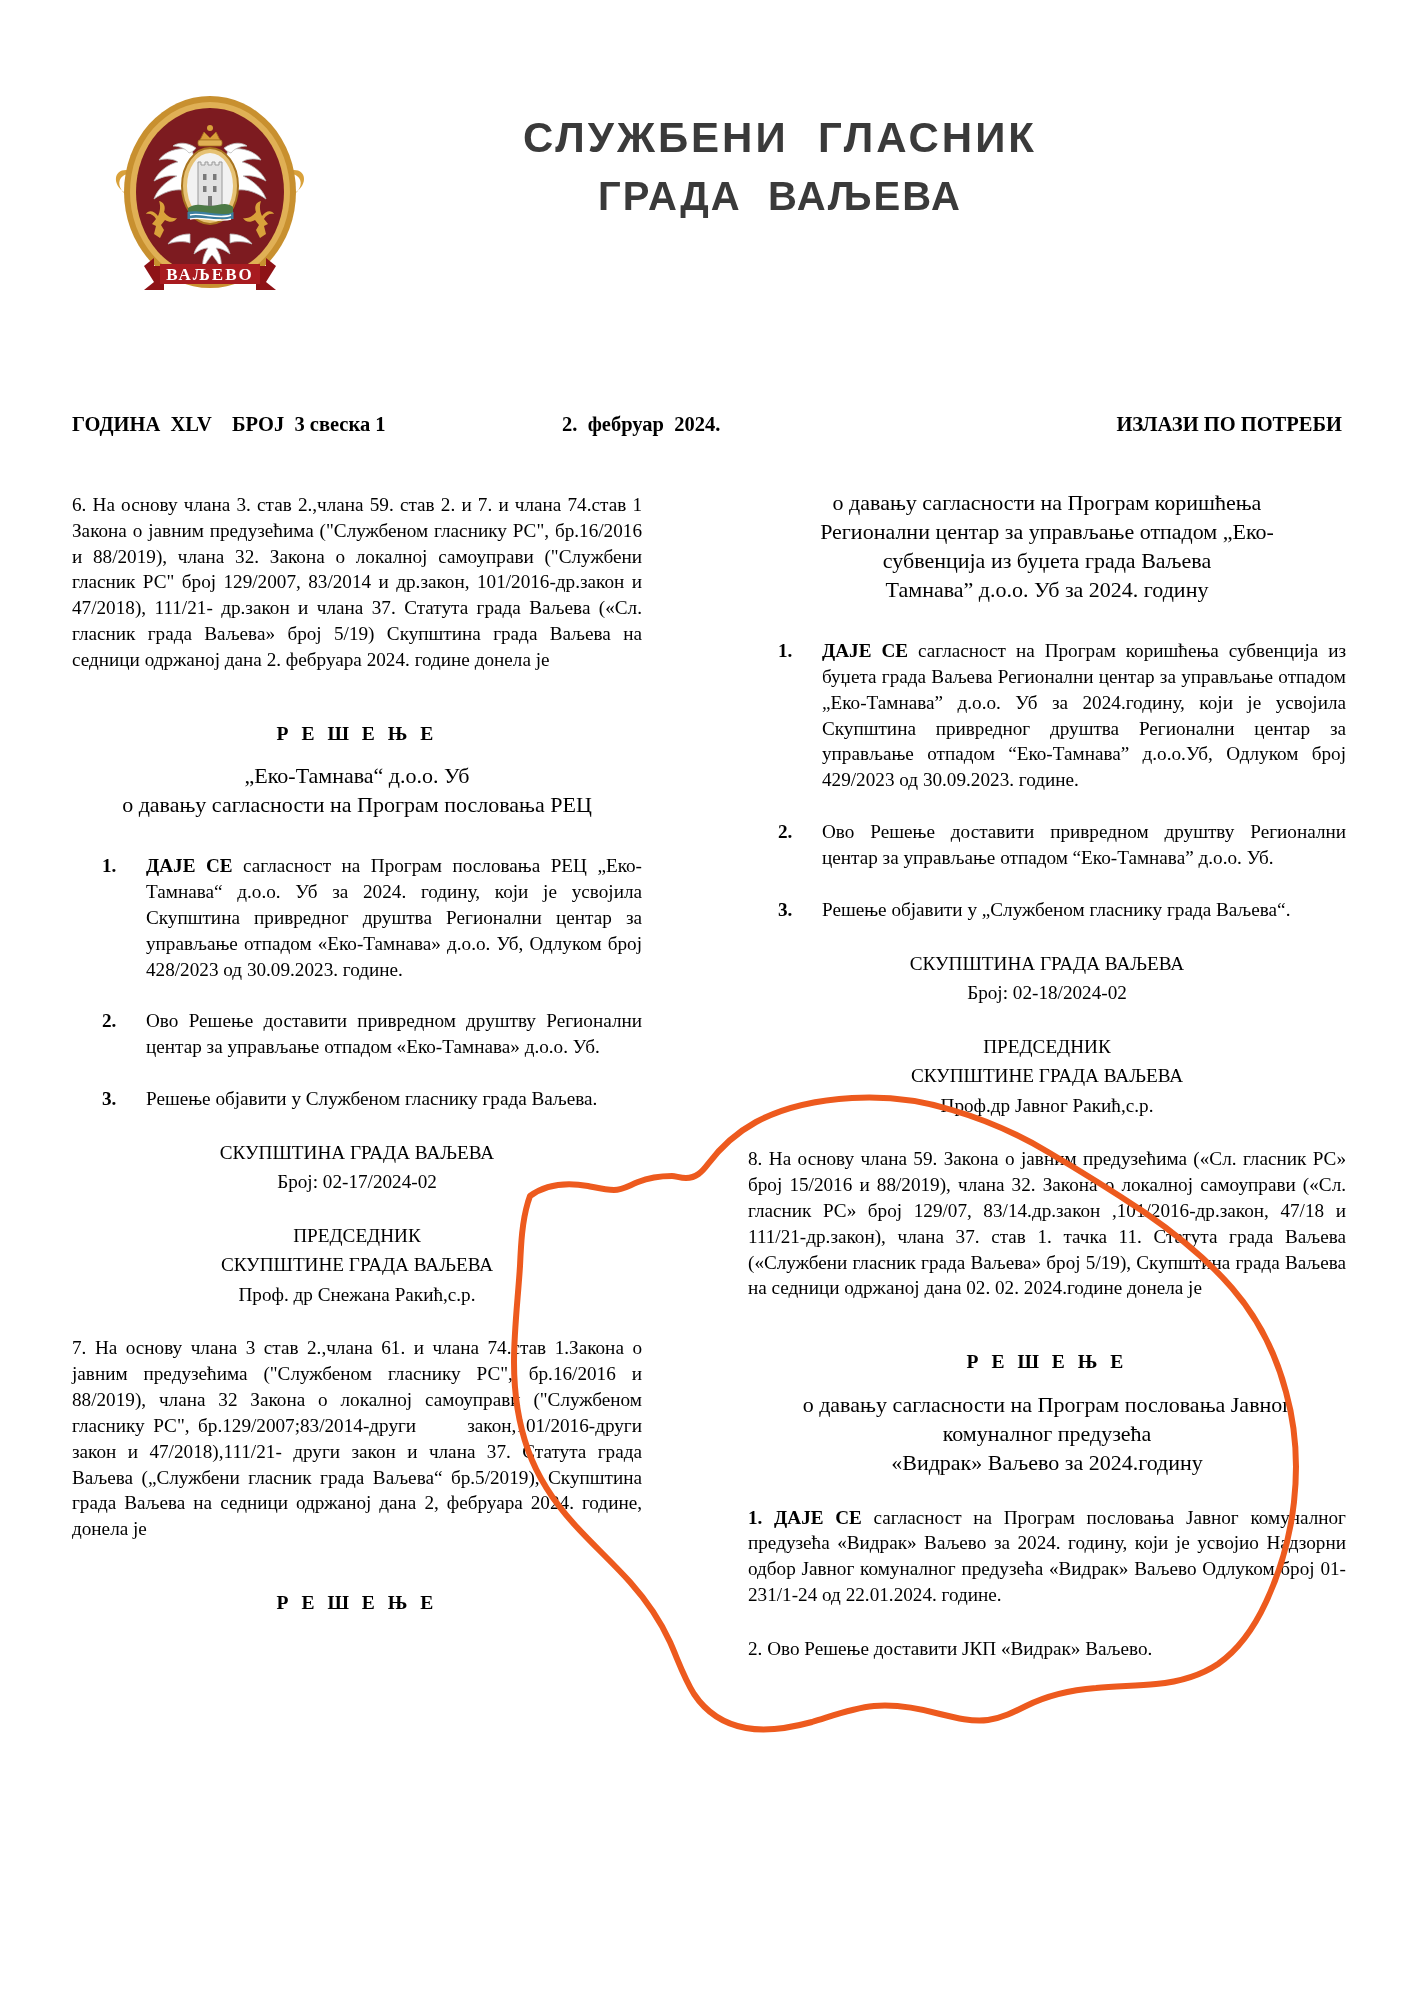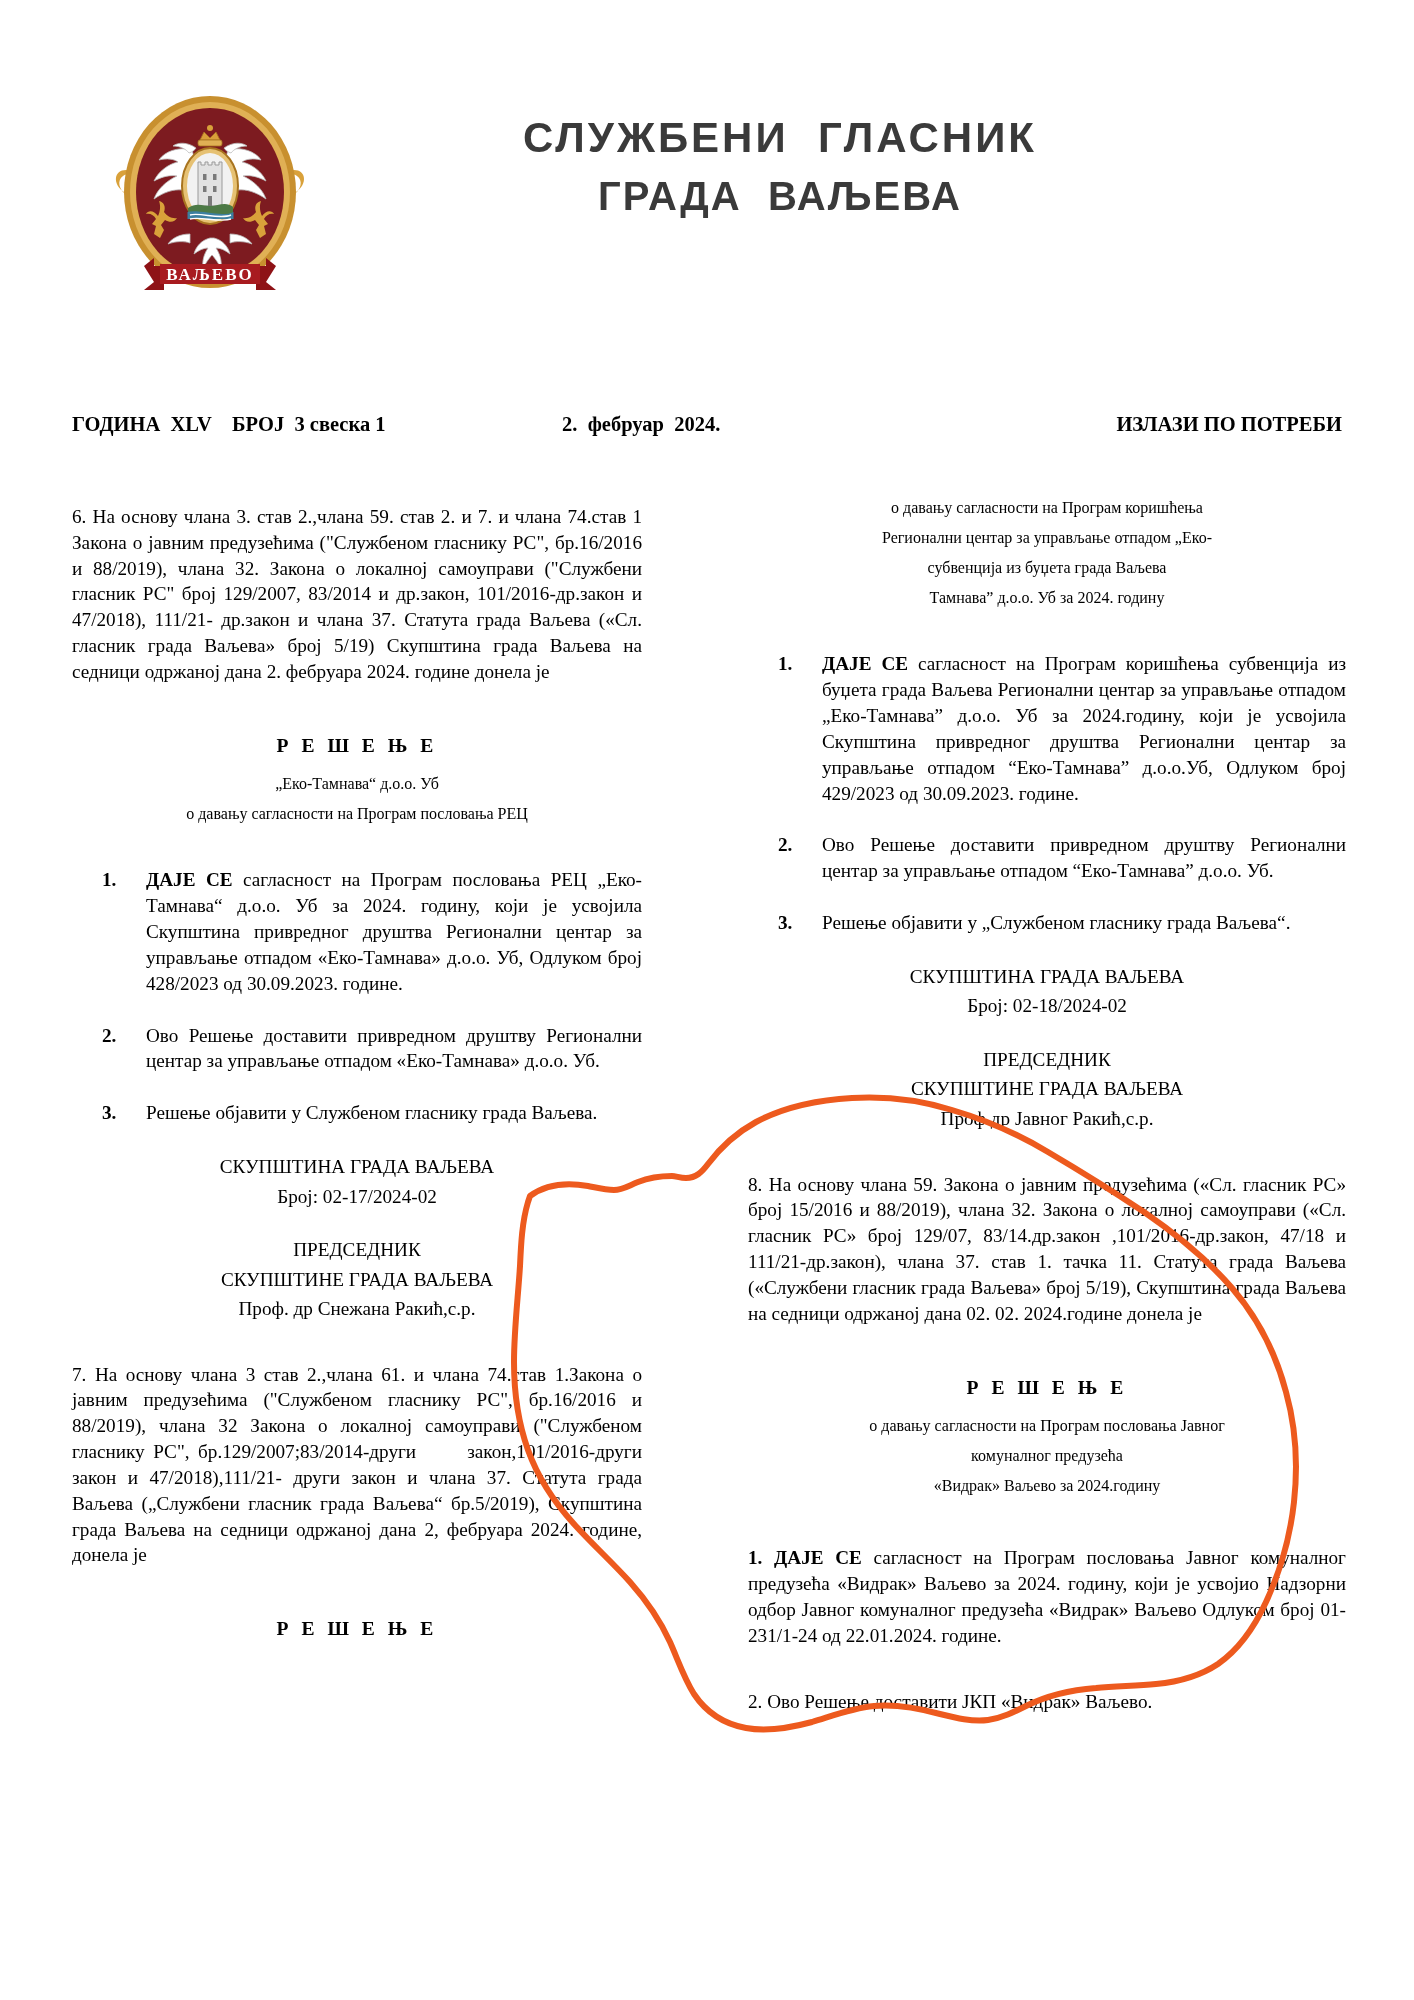--- a/index.html
+++ b/index.html
@@ -82,41 +82,41 @@
     position: absolute;
     top: 488px;
     width: 570px;
     font-size: 19.2px;
     line-height: 1.345;
   }
   .col-left  { left: 72px; }
   .col-right { left: 748px; width: 598px; }
 
   p.just {
-    margin: 16px 0 0 0;
+    margin: 4px 0 0 0;
     text-align: justify;
     text-justify: inter-word;
     hyphens: none;
     font-family: Liberation Serif, serif;
   }
   .b { font-weight: 700; }
   .gap-m  { height: 24px; }
   .gap-l  { height: 34px; }
 
   .heading-res {
     text-align: center;
     font-weight: 700;
     font-size: 19.6px;
     letter-spacing: 4px;
     margin: 14px;
   }
   .heading-sub {
     text-align: center;
-    margin: 9px;
-    font-size: 16px;
+    margin: 0;
+    font-size: 22px;
     line-height: 1.32;
   }
 
   
   .num-list { margin: 0; padding: 0; list-style: none; }
   .num-item {
     position: relative;
     padding-left: 74px;
     margin-bottom: 26px;
     text-align: justify;

